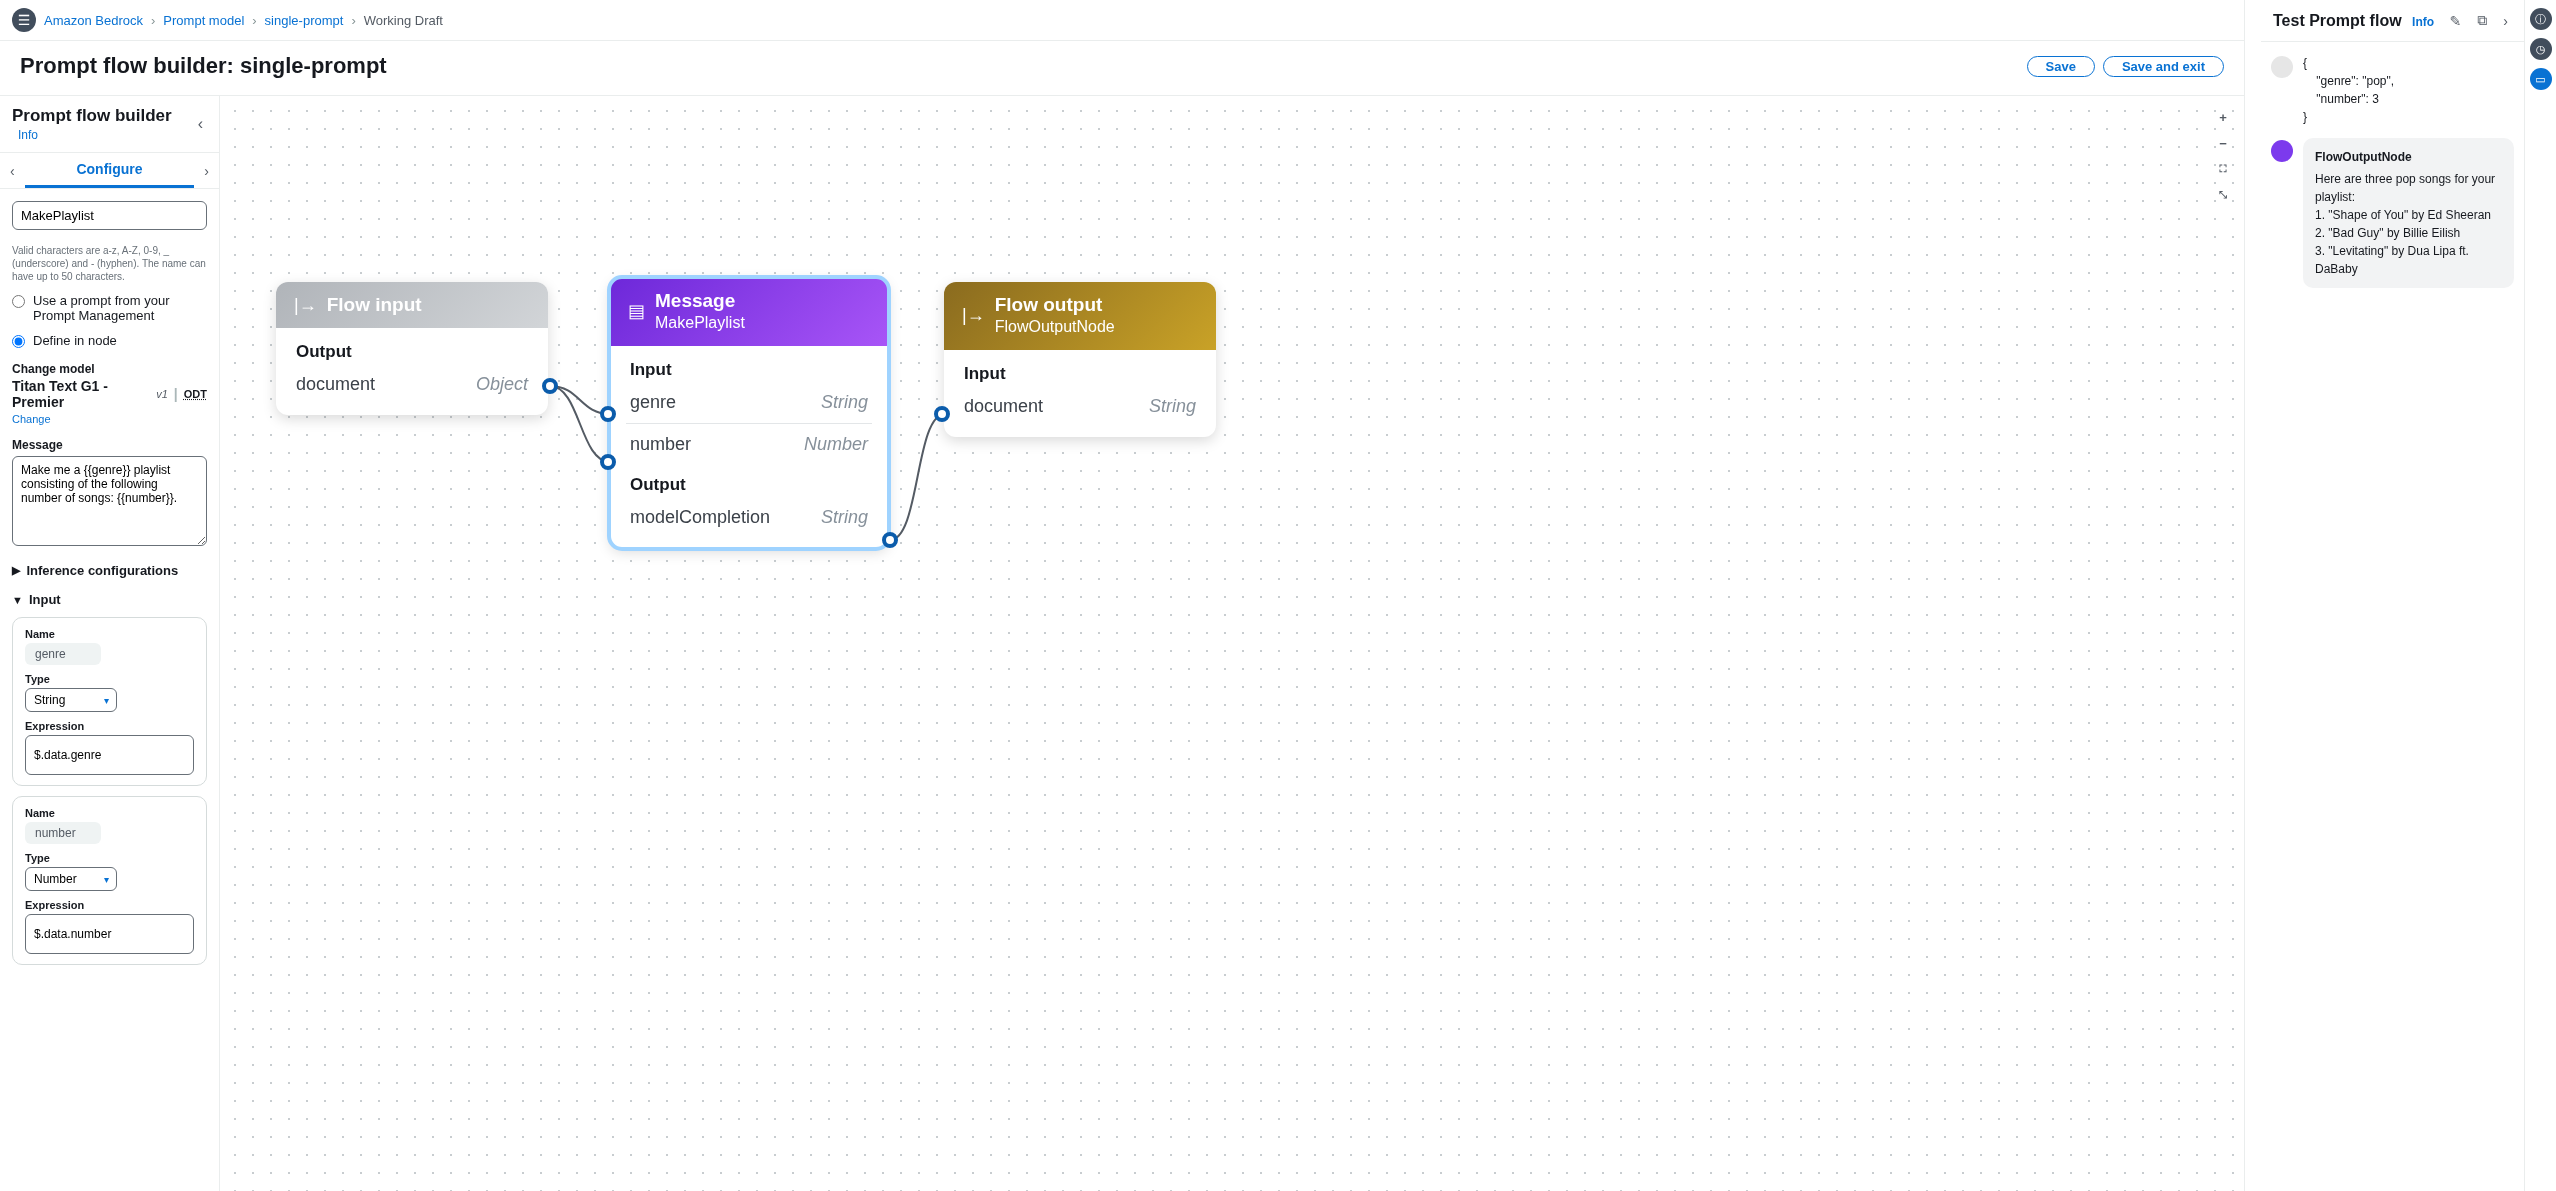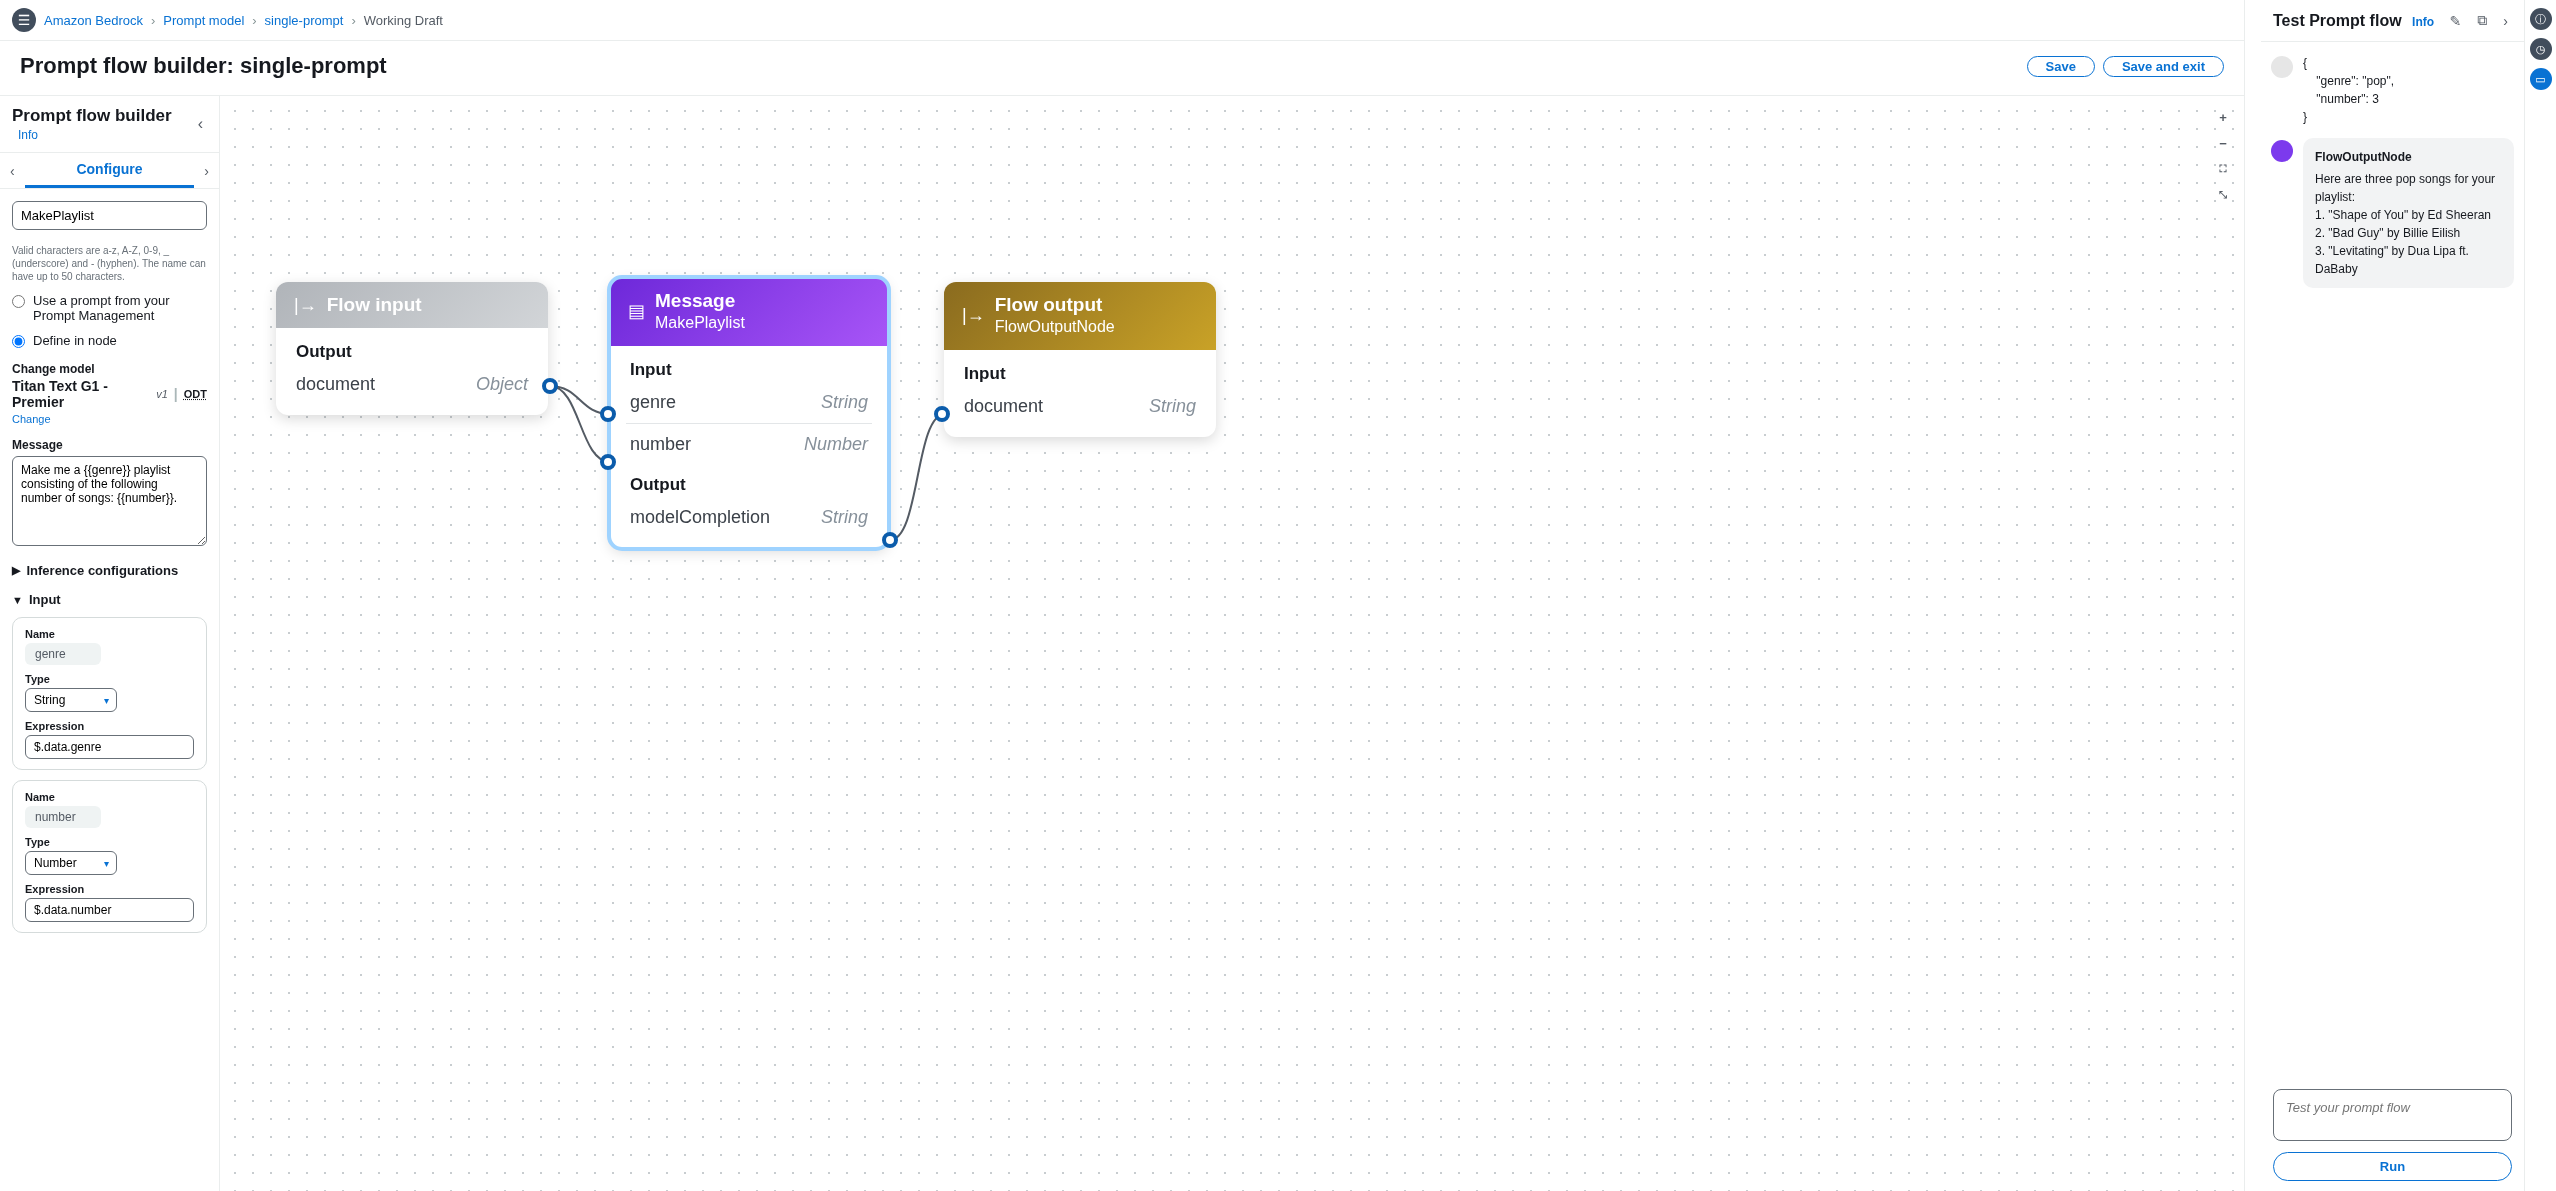--- a/index.html
+++ b/index.html
@@ -37,21 +37,21 @@
 .textarea { width: 100%; padding: 6px 8px; border: 1px solid #687078; border-radius: 6px; font-size: 12px; min-height: 90px; resize: vertical; font-family: inherit; margin-top: 4px; }
 .expand-row { display: flex; align-items: center; gap: 6px; margin-top: 14px; font-size: 13px; font-weight: 600; cursor: pointer; }
 .expand-row .caret { font-size: 11px; }
 .input-card { border: 1px solid #d5dbdb; border-radius: 10px; padding: 10px 12px; margin-top: 10px; }
 .input-card .field-label { font-size: 11px; font-weight: 600; margin-top: 8px; }
 .input-card .field-label:first-child { margin-top: 0; }
 .readonly-pill { background: #eff3f3; border-radius: 6px; padding: 4px 10px; font-size: 12px; color: #545b64; margin-top: 3px; display: inline-block; min-width: 76px; }
 .select-wrap { position: relative; width: 92px; margin-top: 3px; }
 .select-wrap select { width: 100%; padding: 4px 22px 4px 8px; border: 1px solid #687078; border-radius: 6px; font-size: 12px; appearance: none; background: #fff; }
 .select-wrap::after { content: "▾"; position: absolute; right: 8px; top: 50%; transform: translateY(-50%); color: #0972d3; font-size: 10px; pointer-events: none; }
-.expr-input { width: 100%; padding: 4px 8px; border: 1px solid #687078; border-radius: 6px; font-size: 12px; margin-top: 3px; }
+.expr-input { width: 100%; padding: 12px 8px; border: 1px solid #687078; border-radius: 6px; font-size: 12px; margin-top: 3px; }
 .canvas-wrap { flex: 1; position: relative; overflow: hidden; }
 .canvas-bg { position: absolute; inset: 0; background-image: radial-gradient(circle, #c8cdd0 1px, transparent 1px); background-size: 18px 18px; background-position: 6px 6px; }
 .canvas-controls { position: absolute; top: 12px; right: 12px; display: flex; flex-direction: column; gap: 8px; align-items: center; }
 .canvas-ctrl-btn { width: 18px; height: 18px; display: flex; align-items: center; justify-content: center; font-size: 13px; color: #545b64; cursor: pointer; font-weight: 600; }
 .canvas-ctrl-btn.small { font-size: 10px; }
 .node { position: absolute; border-radius: 12px; background: #fff; box-shadow: 0 4px 14px rgba(0,0,0,0.15); overflow: visible; }
 .node-header { padding: 12px 18px; border-radius: 12px 12px 0 0; color: #fff; display: flex; align-items: center; gap: 10px; }
 .node-header .node-icon { font-size: 18px; }
 .node-header .node-title { font-size: 19px; font-weight: 700; }
 .node-header .node-sub { font-size: 16px; font-weight: 500; margin-top: 2px; }
@@ -299,24 +299,20 @@
         <div class="chat-avatar bot"></div>
         <div class="chat-content chat-bubble">
           <div class="chat-title">FlowOutputNode</div>
           <pre>Here are three pop songs for your playlist:
 1. "Shape of You" by Ed Sheeran
 2. "Bad Guy" by Billie Eilish
 3. "Levitating" by Dua Lipa ft. DaBaby</pre>
         </div>
       </div>
     </div>
-    <div class="test-footer">
-      <textarea class="test-input" placeholder="Test your prompt flow" style=""></textarea>
-      <button class="run-btn">Run</button>
-    </div>
   </div>
 
   <div class="right-rail">
     <div class="rail-btn">ⓘ</div>
     <div class="rail-btn">◷</div>
     <div class="rail-btn active">▭</div>
   </div>
 </div>
 
 </body></html>

